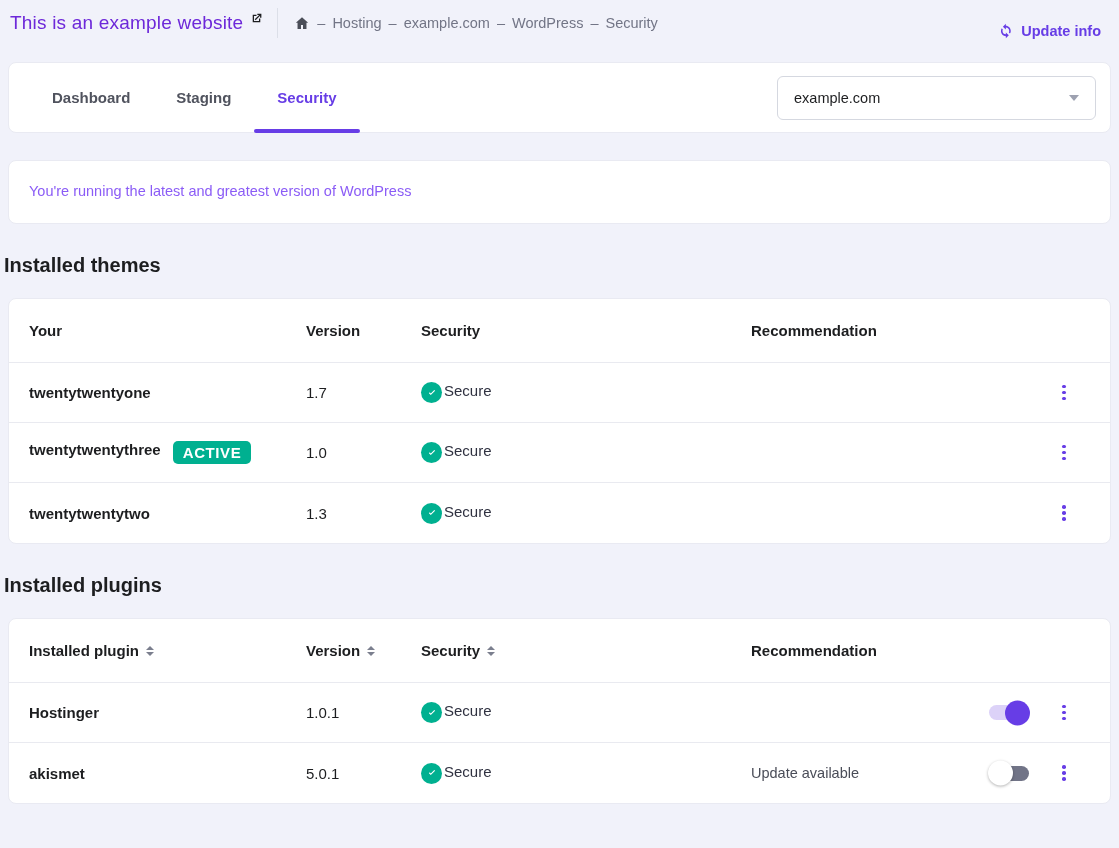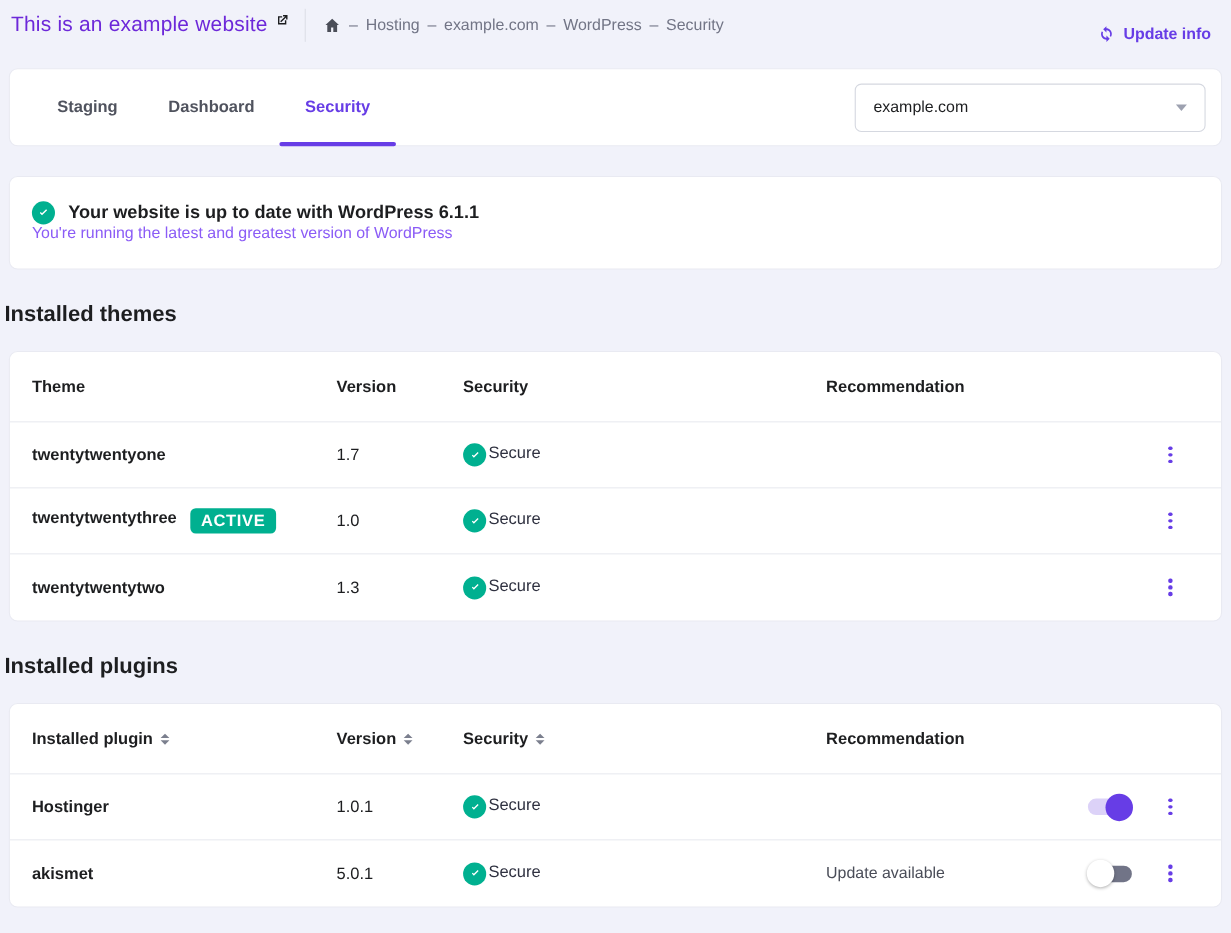--- a/index.html
+++ b/index.html
@@ -145,52 +145,44 @@
       <svg width="16" height="16" viewBox="0 0 24 24">
         <path fill="#673de6" d="M12 5V1.8L7.2 6.5 12 11.2V8c3 0 5.5 2.5 5.5 5.5 0 .9-.2 1.8-.6 2.5l1.8 1.8c.8-1.3 1.3-2.7 1.3-4.3C20 9 16.4 5 12 5zm-5.5 8.5c0-.9.2-1.8.6-2.5L5.3 9.2C4.5 10.5 4 11.9 4 13.5 4 18 7.6 22 12 22v3.2l4.8-4.7L12 15.8v3.2c-3 0-5.5-2.5-5.5-5.5z" transform="scale(.92) translate(.8 -.5)"></path>
       </svg>
     </span>
     <span>Update info</span>
   </button>
 </div>
 
 <div class="card tabbar">
   <div class="tab">
+    <span>Dashboard</span>
+  </div>
+  <div class="tab">
     <span>Staging</span>
-  </div>
-  <div class="tab">
-    <span>Dashboard</span>
   </div>
   <div class="tab active">
     <span>Security</span>
     <span class="tab-underline"></span>
   </div>
   <div class="domain-select">
     <span>example.com</span>
     <span class="caret-down"></span>
   </div>
 </div>
 
 <div class="card status-card">
-  <div class="status-head">
-    <span class="check-circle">
-      <svg width="13" height="13" viewBox="0 0 24 24">
-        <path d="M9.6 16.2 5.8 12.4l1.7-1.7 2.1 2.1 6.9-6.9 1.7 1.7z" fill="#fff"></path>
-      </svg>
-    </span>
-    <span class="status-title">Your website is up to date with WordPress 6.1.1</span>
-  </div>
   <div class="status-sub">You're running the latest and greatest version of WordPress</div>
 </div>
 
 <h2 class="section-heading">Installed themes</h2>
 
 <div class="card table-card">
   <div class="trow head">
-    <div class="th">Theme</div>
+    <div class="th">Your</div>
     <div class="th">Version</div>
     <div class="th">Security</div>
     <div class="th">Recommendation</div>
     <div></div>
       <div></div>
   </div>
 
   <div class="trow body">
     <div class="cell-name">
       <span>twentytwentyone</span>

